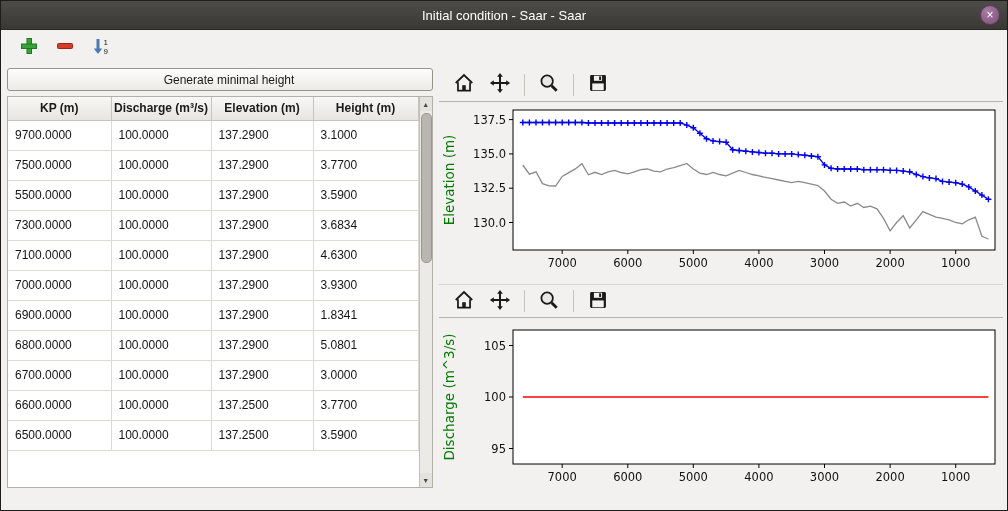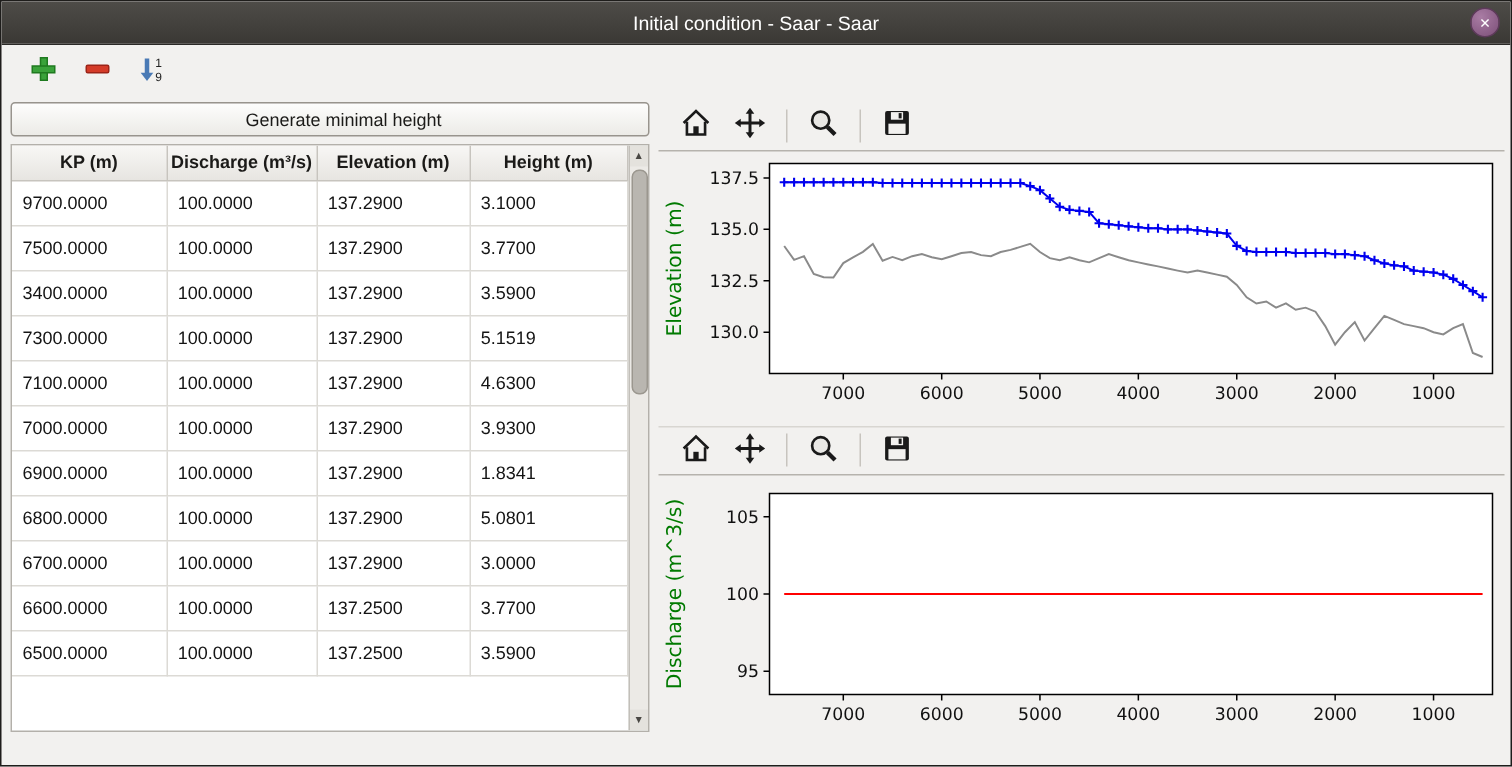--- a/index.html
+++ b/index.html
@@ -151,30 +151,30 @@
                 <td>137.2900</td>
                 <td>3.1000</td>
               </tr>
               <tr>
                 <td>7500.0000</td>
                 <td>100.0000</td>
                 <td>137.2900</td>
                 <td>3.7700</td>
               </tr>
               <tr>
-                <td>3400.0000</td>
+                <td>5500.0000</td>
                 <td>100.0000</td>
                 <td>137.2900</td>
                 <td>3.5900</td>
               </tr>
               <tr>
                 <td>7300.0000</td>
                 <td>100.0000</td>
                 <td>137.2900</td>
-                <td>5.1519</td>
+                <td>3.6834</td>
               </tr>
               <tr>
                 <td>7100.0000</td>
                 <td>100.0000</td>
                 <td>137.2900</td>
                 <td>4.6300</td>
               </tr>
               <tr>
                 <td>7000.0000</td>
                 <td>100.0000</td>

